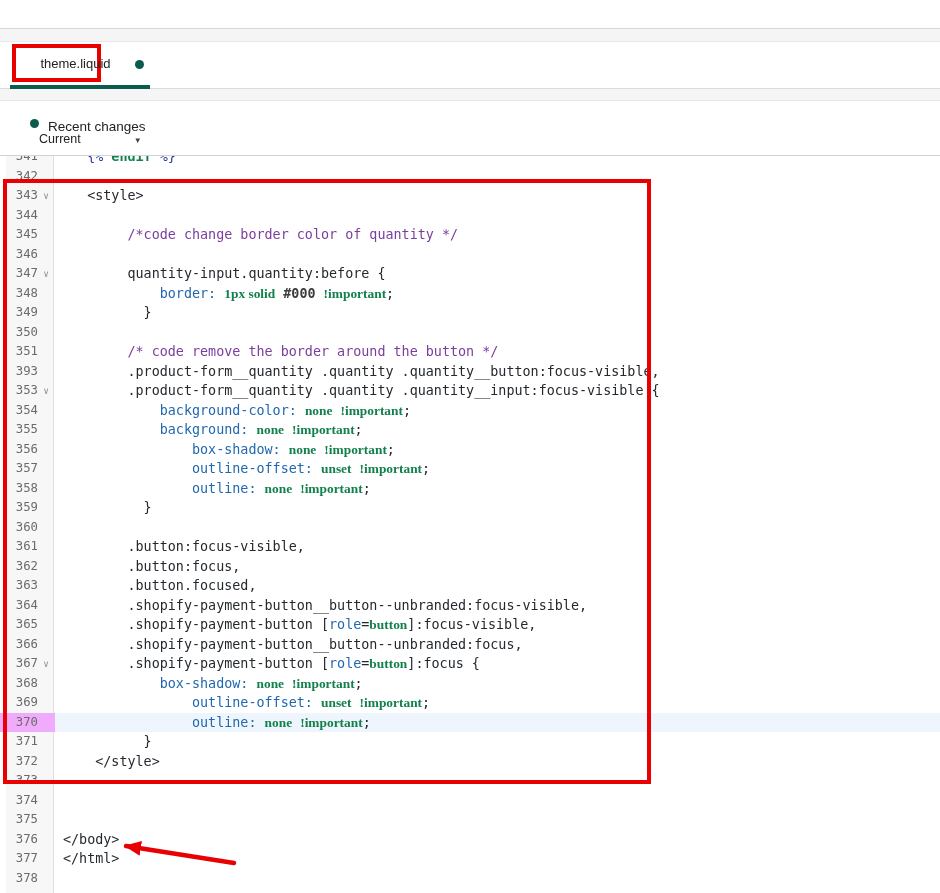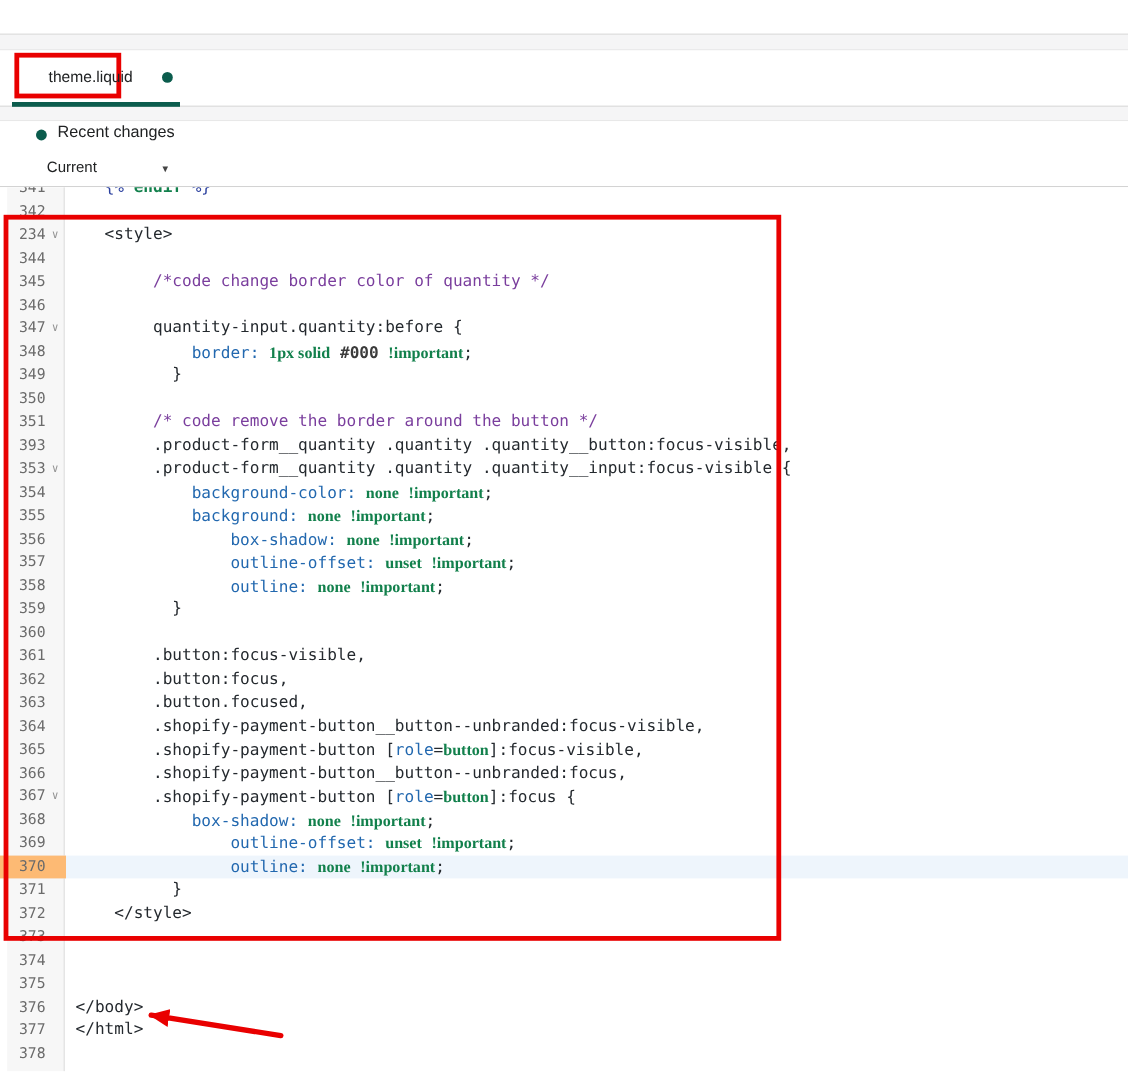--- a/index.html
+++ b/index.html
@@ -14,41 +14,41 @@
   .tabbar{height:46px;background:#fff;border-bottom:1px solid #dadada;position:relative;}
   .tab-box{position:absolute;left:12px;top:2px;width:89px;height:38px;
            border:4px solid #e90000;box-sizing:border-box;display:flex;
            align-items:center;justify-content:center;padding-left:32px;}
   .tab-label{font-size:13px;color:#202223;padding-left:6px;}
   .unsaved-dot{position:absolute;left:134px;top:61px;width:9px;height:9px;border-radius:50%;
            background:#0b5c4d;top:18px;left:135px;}
   .tab-underline{position:absolute;left:10px;bottom:-1px;width:140px;height:4px;background:#0b5c4d;}
 
   .panel-head{height:54px;background:#fff;border-bottom:1px solid #d3d3d3;position:relative;}
-  .rc-row{position:absolute;left:30px;top:1px;display:flex;align-items:flex-end;}
+  .rc-row{position:absolute;left:30px;top:18px;display:flex;align-items:flex-start;}
   .rc-dot{width:9px;height:9px;border-radius:50%;background:#0b5c4d;margin-right:9px;}
   .rc-title{font-size:13.5px;color:#202223;}
   .cur-row{position:absolute;left:39px;top:31px;display:flex;align-items:center;cursor:pointer;gap:44px;}
   .cur-row span:first-child{font-size:12.5px;color:#202223;}
   .caret{font-size:8px;color:#454545;margin-left:9px;position:relative;top:1px;}
 
   
   .editor{position:relative;height:737px;background:#fff;overflow:hidden;}
   .gutter-bg{position:absolute;left:6px;top:0;bottom:0;width:48px;background:#f7f7f7;
              border-right:1px solid #e0e0e0;box-sizing:border-box;}
   .code-area{position:relative;}
   .ed-row{display:flex;height:19.5px;line-height:19.5px;position:relative;}
   .ed-row.clip{margin-top:-9px;justify-content:flex-end;}
   .gut{width:55px;flex:0 0 55px;display:flex;font-family:"DejaVu Sans Mono",monospace;}
   .ln{display:block;width:32px;text-align:right;font-size:12.3px;color:#6b6b6b;padding-left:6px;}
   .fold{display:block;width:16px;text-align:center;font-size:9.5px;color:#949494;}
   .codecell{flex:1 1 auto;}
   .codecell pre{margin:0;padding:0 0 0 8px;font:13.4px/19.5px "DejaVu Sans Mono",monospace;white-space:pre;}
   .ed-row.hl{background:#eef5fc;}
-  .ed-row.hl .gut{background:#fdba74;flex-direction:column;}
+  .ed-row.hl .gut{background:#f0abfc;flex-direction:column;}
 
   .tk-d{color:#24292e;}
   .tk-p{color:#2268af;}
   .tk-v{color:#12804c;font-weight:bold;font-family:Liberation Serif, serif;}
   .tk-k{color:#3c3c3c;font-weight:bold;}
   .tk-c{color:#7a3e9d;}
   .tk-lq{color:#2a3f9e;}
   .tk-lqk{color:#12804c;font-weight:bold;}
 
   
@@ -100,21 +100,21 @@
         <div class="gut">
           <span class="ln">342</span>
           <span class="fold"></span>
         </div>
         <div class="codecell">
           <pre></pre>
         </div>
       </div>
       <div class="ed-row">
         <div class="gut">
-          <span class="ln">234</span>
+          <span class="ln">343</span>
           <span class="fold">∨</span>
         </div>
         <div class="codecell">
           <pre><span class="tk-d">   &lt;style&gt;</span></pre>
         </div>
       </div>
       <div class="ed-row">
         <div class="gut">
           <span class="ln">344</span>
           <span class="fold"></span>

